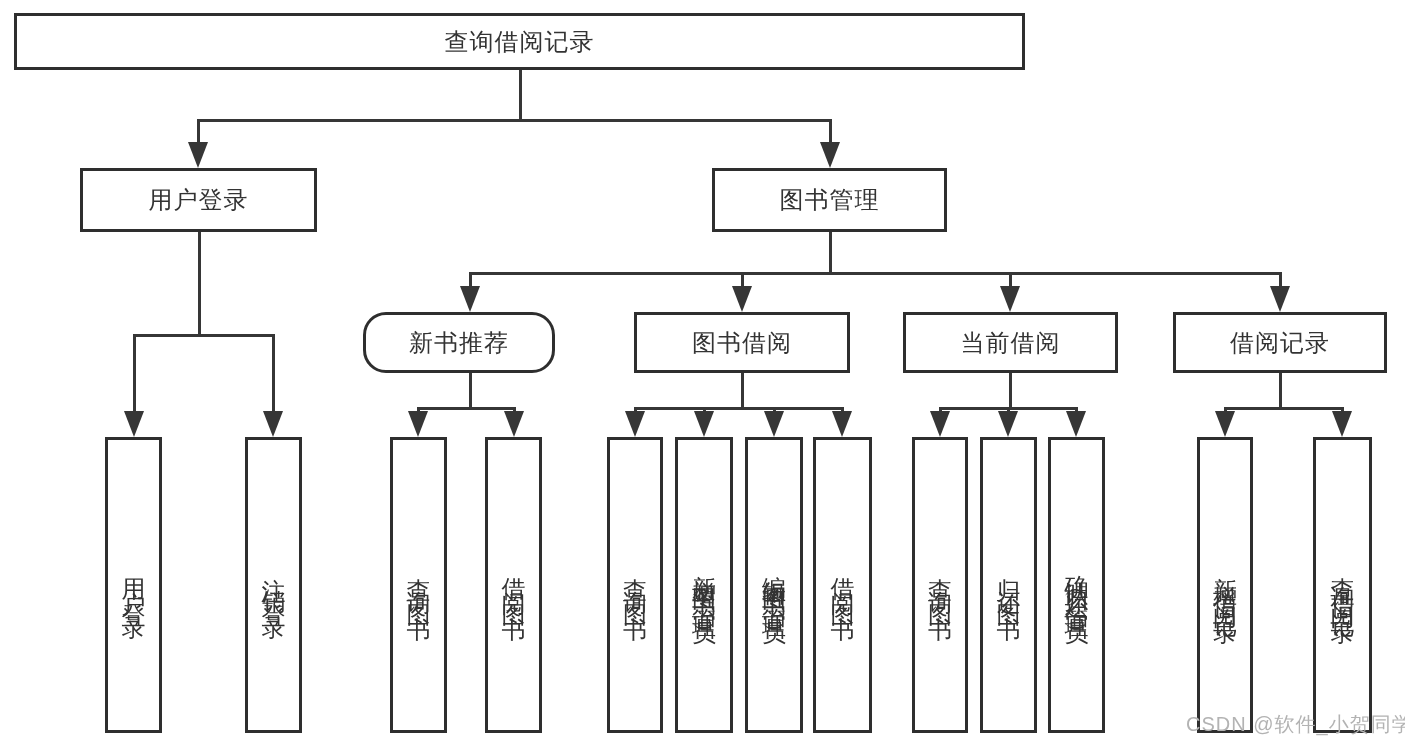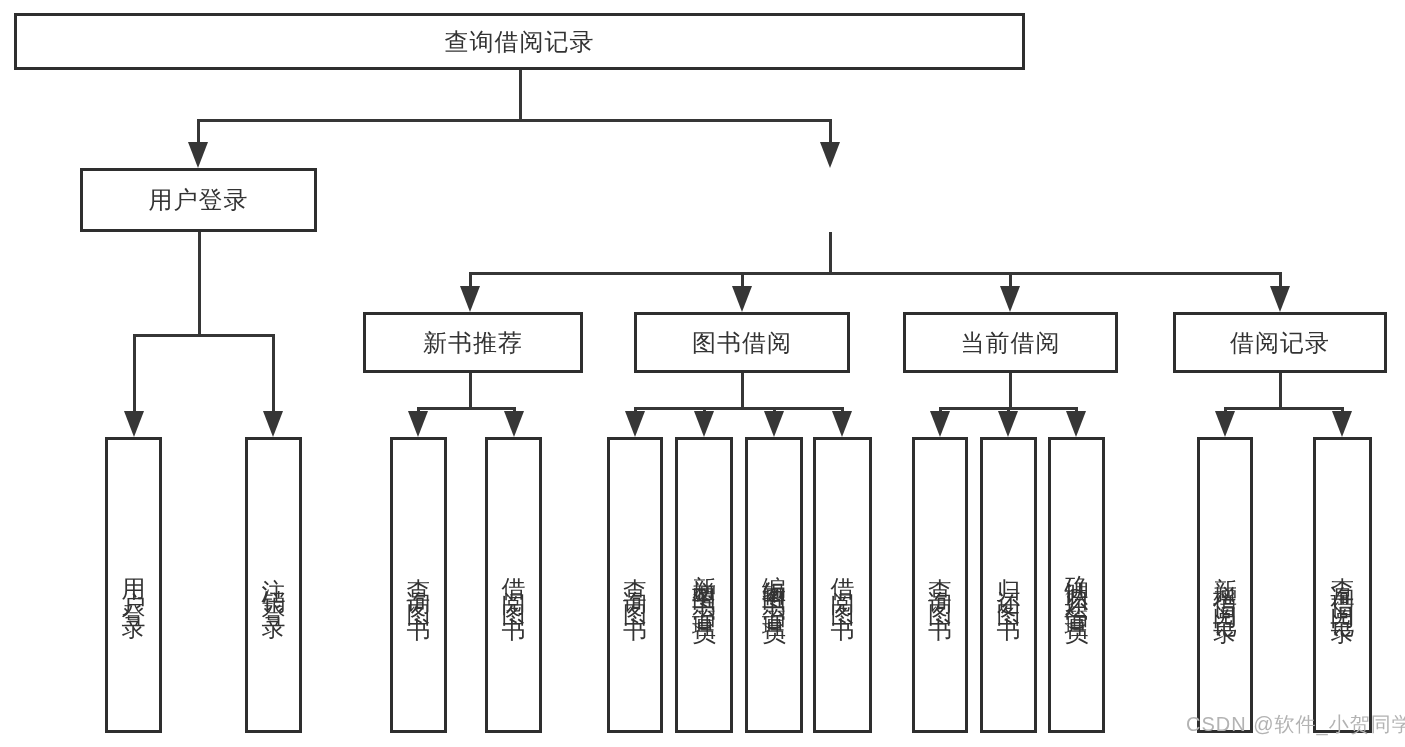--- a/index.html
+++ b/index.html
@@ -105,21 +105,22 @@
       <div class="cline" style="left: 1278.5px; top: 373px; width: 3px; height: 35px;"></div>
       <div class="cline" style="left: 1223.5px; top: 406.5px; width: 120px; height: 3px;"></div>
       <div class="cline" style="left: 1223.5px; top: 408px; width: 3px; height: 5px;"></div>
       <div class="arrowhead" style="left: 1215px; top: 411px;"></div>
       <div class="cline" style="left: 1340.5px; top: 408px; width: 3px; height: 5px;"></div>
       <div class="arrowhead" style="left: 1332px; top: 411px;"></div>
     </div>
   <div id="node-layer">
       <div class="node horiz" style="left: 14px; top: 13px; width: 1011px; height: 57px;">查询借阅记录</div>
       <div class="node horiz" style="left: 80px; top: 168px; width: 237px; height: 64px;">用户登录</div>
-      <div class="node horiz" style="left: 363px; top: 312px; width: 220px; height: 61px;">新书推荐</div>
+      <div class="node horiz" style="left: 712px; top: 168px; width: 235px; height: 64px;">图书管理</div>
+      <div class="node horiz" style="left: 363px; top: 312px; width: 192px; height: 61px; border-radius: 23px;">新书推荐</div>
       <div class="node horiz" style="left: 634px; top: 312px; width: 216px; height: 61px;">图书借阅</div>
       <div class="node horiz" style="left: 903px; top: 312px; width: 215px; height: 61px;">当前借阅</div>
       <div class="node horiz" style="left: 1173px; top: 312px; width: 214px; height: 61px;">借阅记录</div>
       <div class="node vert" style="left: 105px; top: 437px; width: 57px; height: 296px;">
         <span style="letter-spacing: 13px;">用户登录</span>
       </div>
       <div class="node vert" style="left: 245px; top: 437px; width: 57px; height: 296px;">
         <span style="letter-spacing: 13px;">注销登录</span>
       </div>
       <div class="node vert" style="left: 390px; top: 437px; width: 57px; height: 296px;">

